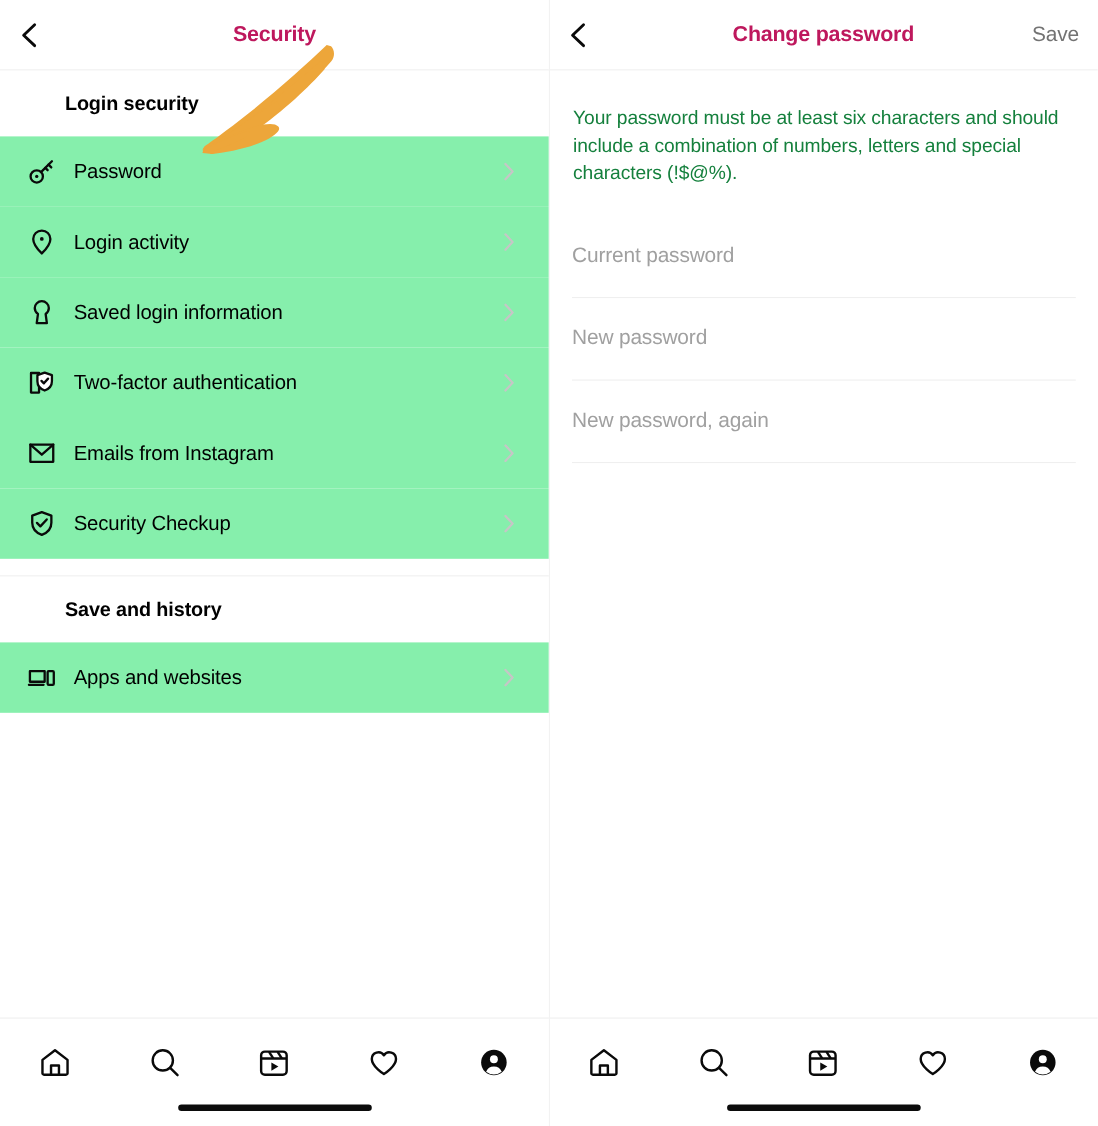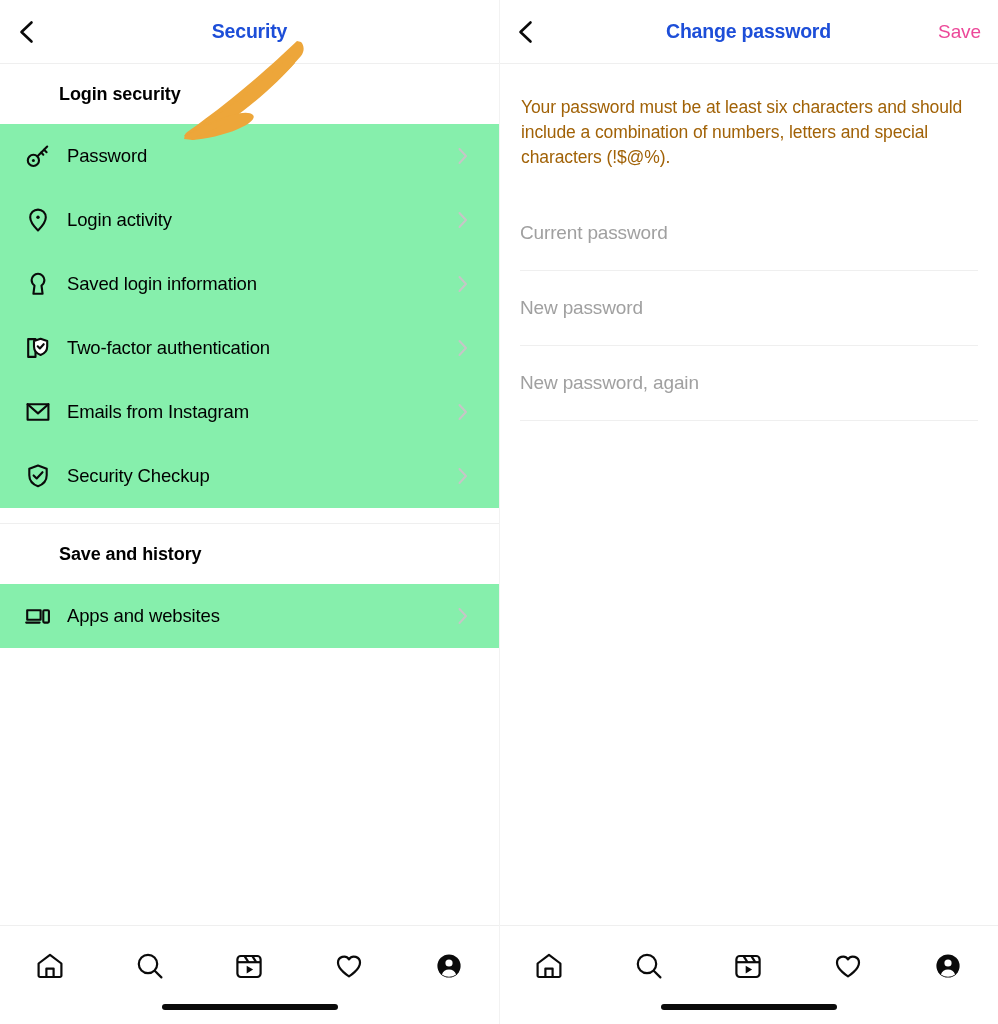--- a/index.html
+++ b/index.html
@@ -49,30 +49,30 @@
     height: 34px;
     display: flex;
     align-items: center;
     justify-content: center;
   }
   .hdr-title {
     width: 100%;
     text-align: center;
     font-size: 19.5px;
     font-weight: bold;
-    color: #1d4ed8;
+    color: #be185d;
     letter-spacing: -0.2px;
   }
   .hdr-action {
     position: absolute;
     right: 17px;
     top: 50%;
     transform: translateY(-50%);
     font-size: 19px;
-    color: #ec4899;
+    color: #737373;
     letter-spacing: -0.1px;
   }
 
   
   .body {
     flex: 1 1 auto;
     position: relative;
     overflow: hidden;
   }
 
@@ -121,21 +121,21 @@
   }
   .section-sep {
     height: 1px;
     background: #efefef;
     width: 100%;
     margin: 15px 0 0 0;
   }
 
   
   .desc {
-    color: #a16207;
+    color: #15803d;
     font-size: 17.5px;
     line-height: 25px;
     padding: 31px 28px 0 22px;
     letter-spacing: -0.1px;
   }
   .fields {
     padding: 26px 20px 0 21px;
   }
   .field {
     height: 75px;

